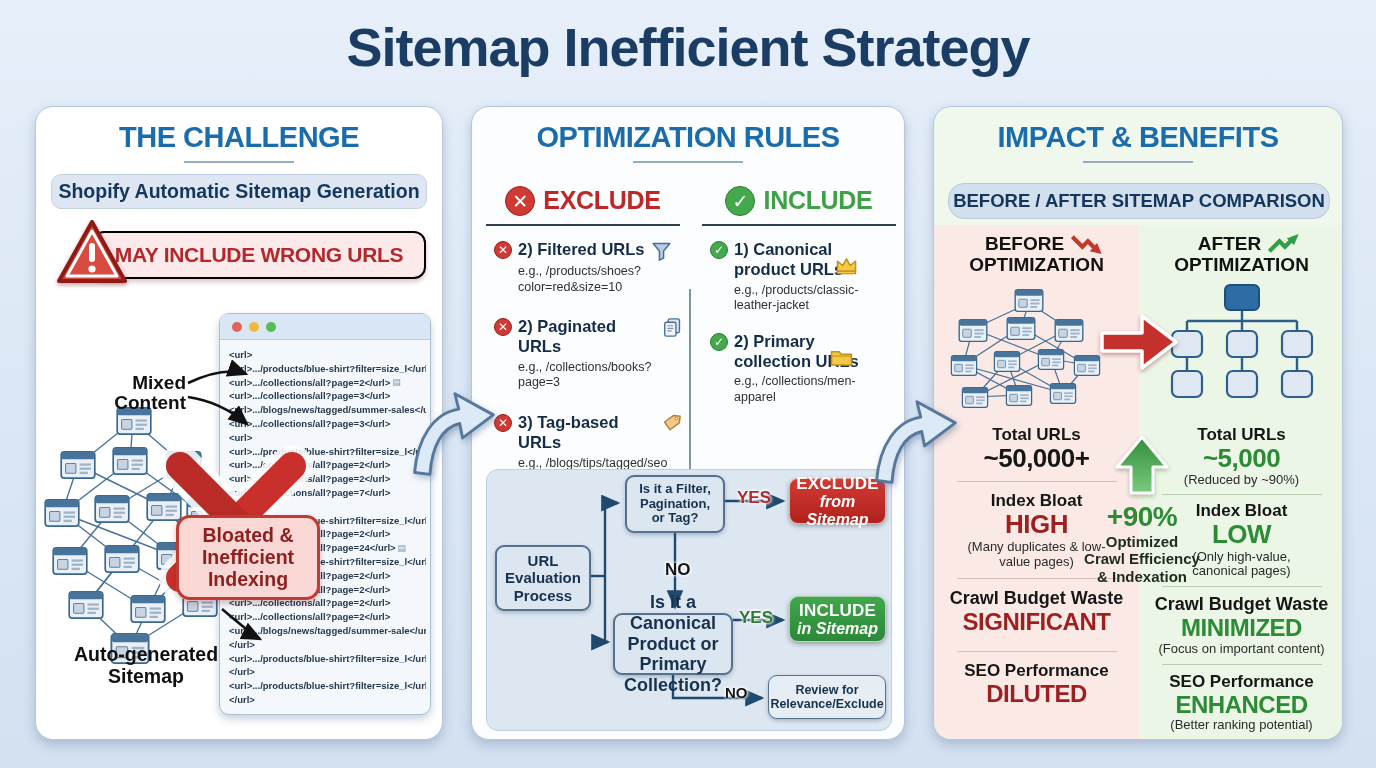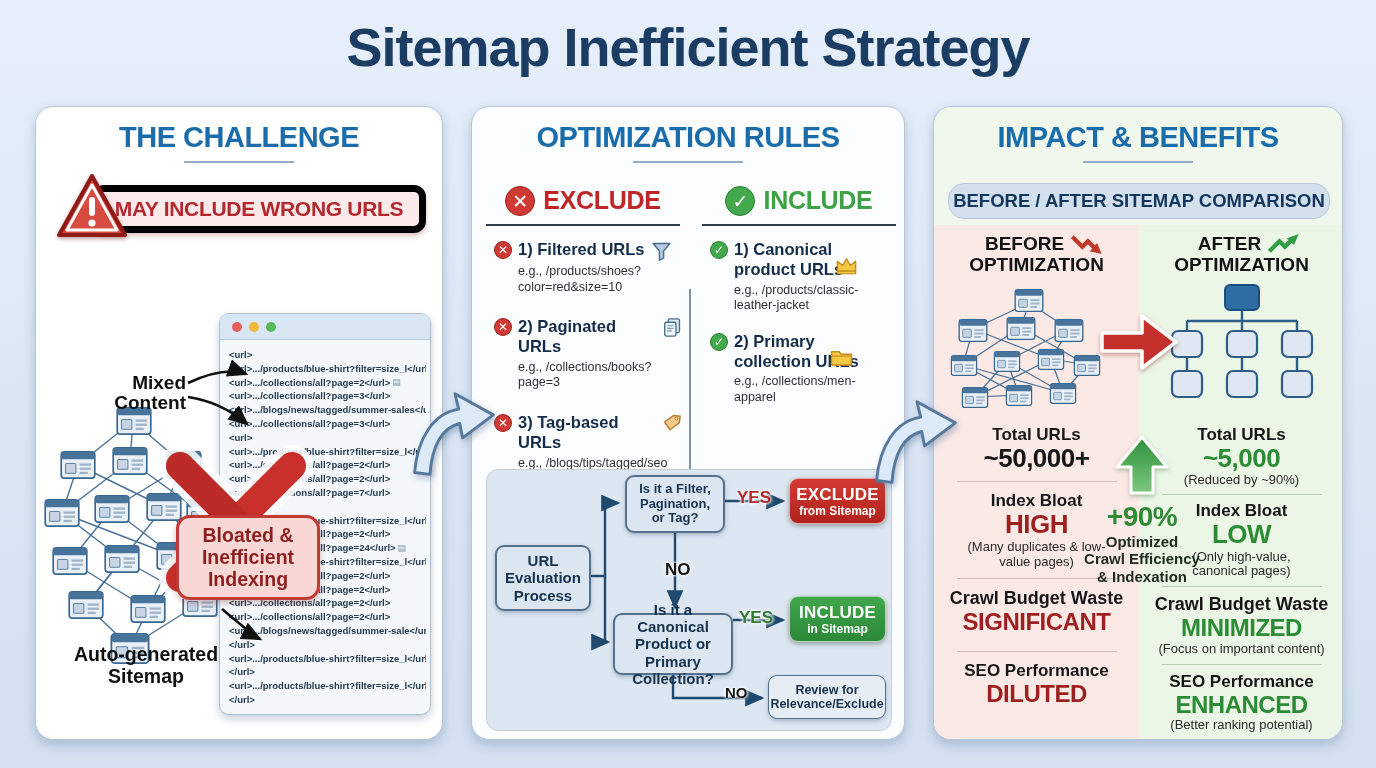--- a/index.html
+++ b/index.html
@@ -9,21 +9,21 @@
   #title { top:16px; left:0; width:1376px; text-align:center; font-size:54px; font-weight:bold; color:#1c3d63; letter-spacing:-1px; }
   .panel { top:106px; height:634px; background:#fff; border:1px solid #b5c6da; border-radius:18px; box-shadow:0 5px 12px rgba(60,90,130,.28); overflow:hidden; }
   #panel-challenge { left:35px; width:408px; }
   #panel-rules { left:471px; width:434px; background:#fcfdff; }
   #panel-impact { left:933px; width:410px; background:#f0f8ee; }
   .panel-heading { margin-top:14px; text-align:center; font-size:29px; font-weight:bold; color:#1a6cab; letter-spacing:-.5px; }
   .heading-rule { width:110px; height:2px; background:#93adc8; margin:7px auto 0; }
   
   .pill { margin:11px 15px 0; background:#dde6f2; border:1px solid #c2d2e4; border-radius:10px; padding:5px 4px; text-align:center; font-size:19.5px; font-weight:bold; color:#14355c; }
   #warning-row { position:relative; margin:14px 14px 0; height:62px; }
-  #warning-banner { position:absolute; left:42px; right:2px; top:8px; height:48px; background:#fce9e9; border:7px solid #000000; border-radius:12px; display:flex; align-items:center; justify-content:center; font-size:21px; font-weight:bold; color:#b3282d; box-shadow:0 3px 5px rgba(140,30,30,.25); letter-spacing:-.3px; }
+  #warning-banner { position:absolute; left:42px; right:2px; top:8px; height:48px; background:#fce9e9; border:2px solid #000000; border-radius:12px; display:flex; align-items:center; justify-content:center; font-size:21px; font-weight:bold; color:#b3282d; box-shadow:0 3px 5px rgba(140,30,30,.25); letter-spacing:-.3px; }
   #warning-tri { position:absolute; left:6px; top:-4px; z-index:2; filter:drop-shadow(0 2px 2px rgba(100,20,20,.4)); }
   #browser-window { position:absolute; left:183px; top:206px; width:212px; height:402px; background:#f4f8fc; border:1.5px solid #aabfd4; border-radius:10px; box-shadow:0 4px 9px rgba(70,100,140,.3); z-index:1; }
   #browser-titlebar { height:26px; background:#d9e6f3; border-radius:8px 8px 0 0; border-bottom:1px solid #bccde0; position:relative; }
   .dot { position:absolute; top:8px; width:10px; height:10px; border-radius:50%; }
   #url-list { padding:8px 4px 4px 9px; }
   .url-line { font-size:9.5px; font-weight:bold; color:#25394f; line-height:13.8px; white-space:nowrap; overflow:hidden; display:flex; align-items:center; }
   .url-line .glyph { margin-left:2px; font-size:9px; line-height:1; } .glyph-pages { color:#7b94ad; }
   #mixed-content-label { left:38px; top:266px; width:112px; font-size:19px; font-weight:bold; color:#101010; line-height:1.05; z-index:4;text-align:right; }
   #web-svg1 { left:6px; top:292px; z-index:1; }
   #red-x { left:118px; top:333px; z-index:2; }
@@ -41,27 +41,27 @@
   .rule-item-title { font-size:16.5px; font-weight:bold; color:#152c48; line-height:1.2; display:flex; align-items:flex-start; gap:6px; }
   .rule-item-title .ttl { flex:0 1 auto; }
   .badge { flex:0 0 auto; width:18px; height:18px; border-radius:50%; color:#fff; font-size:12px; font-weight:bold; display:flex; align-items:center; justify-content:center; margin-top:1px; }
   .badge-red { background:#cf3b34; border:1px solid #9c211d; }
   .badge-green { background:#44a94c; border:1px solid #2d7d34; }
   .rule-example { margin:3px 0 0 24px; font-size:12.5px; color:#303030; line-height:1.25; }
   #flow-box { position:absolute; left:14px; top:362px; width:406px; height:262px; background:#dde7f2; border:1px solid #c0cfdf; border-radius:12px; }
   .flow-node { position:absolute; background:#dce6f1; border:2px solid #56718d; border-radius:9px; display:flex; align-items:center; justify-content:center; text-align:center; font-weight:bold; color:#16324e; box-shadow:0 2px 4px rgba(60,90,120,.35); line-height:1.15; }
   #fn-start { left:8px; top:75px; width:96px; height:66px; font-size:15px; padding:2px; }
   #fn-q1 { left:138px; top:5px; width:100px; height:58px; font-size:13px; padding:8px; }
-  #fn-q2 { left:126px; top:143px; width:120px; height:62px; font-size:15px; padding:2px; }
+  #fn-q2 { left:126px; top:143px; width:120px; height:62px; font-size:18px; padding:2px; }
   #fn-review { left:281px; top:205px; width:118px; height:44px; font-size:12.5px; padding:2px; background:#e7edf4; border-width:1.5px; }
   .flow-action { position:absolute; border-radius:9px; color:#fff; text-align:center; box-shadow:0 2px 5px rgba(40,40,40,.4); display:flex; flex-direction:column; align-items:center; justify-content:center; border:1px solid rgba(255,255,255,.6); }
   #fn-exclude { left:302px; top:8px; width:97px; height:46px; background:linear-gradient(180deg,#d23a32,#b1221d); }
   #fn-include { left:302px; top:126px; width:97px; height:46px; background:linear-gradient(180deg,#41a74b,#2b8838); }
   .fa-l1 { font-size:17px; font-weight:bold; letter-spacing:.2px; }
-  .fa-l2 { font-size:12px; font-weight:bold; margin-top:-1px; }
+  .fa-l2 { font-size:16px; font-weight:bold; margin-top:-1px;font-style:italic; }
   .flow-label { position:absolute; font-weight:bold; text-shadow:0 0 3px #fff,0 0 3px #fff,0 0 4px #fff; }
   #lbl-yes1 { left:250px; top:18px; font-size:17px; color:#b3282d; }
   #lbl-no1 { left:178px; top:90px; font-size:17px; color:#151515; }
   #lbl-yes2 { left:252px; top:138px; font-size:17px; color:#2f7a33; }
   #lbl-no2 { left:238px; top:214px; font-size:15px; color:#151515; }
   
   #cmp-bar { position:absolute; left:14px; top:76px; width:382px; height:36px; background:#d2e0ee; border:1px solid #b9c9da; border-radius:16px; display:flex; align-items:center; justify-content:center; font-size:18.5px; font-weight:bold; color:#14355c; }
   .half { position:absolute; top:118px; width:205px; height:516px; }
   #half-before { left:0; background:#fbe9e6; }
   #half-after { left:205px; background:#ebf6e6; }
@@ -105,20 +105,21 @@
         <stop offset="1" stop-color="#7cc97f"></stop>
     </linearGradient>
   </defs>
 </svg>
 
 <div id="title" class="abs">Sitemap Inefficient Strategy</div>
 
 <div id="panel-challenge" class="panel abs">
   <div class="panel-heading">THE CHALLENGE</div>
   <div class="heading-rule"></div>
+  <div class="pill">Shopify Automatic Sitemap Generation</div>
 
   <div id="warning-row">
     <svg id="warning-tri" width="72" height="66" viewBox="0 0 72 66">
       <polygon points="36,3 69,62 3,62" fill="#d84b40" stroke="#8e1b18" stroke-width="4" stroke-linejoin="round"></polygon>
       <polygon points="36,12 61,57 11,57" fill="none" stroke="#fff" stroke-width="3" stroke-linejoin="round"></polygon>
       <rect x="33" y="24" width="6" height="19" rx="3" fill="#fff"></rect>
       <circle cx="36" cy="50" r="3.6" fill="#fff"></circle>
     </svg>
     <div id="warning-banner">MAY INCLUDE WRONG URLS</div>
   </div>
@@ -316,21 +317,21 @@
   <div class="rule-col" style="left:8px">
     <div class="rule-col-head">
       <span class="badge badge-red" style="width:30px;height:30px;font-size:19px">✕</span>
       <span class="rule-col-title c-red">EXCLUDE</span>
     </div>
     <div class="head-rule2"></div>
 
     <div class="rule-item">
       <div class="rule-item-title">
         <span class="badge badge-red">✕</span>
-        <span class="ttl">1) Filtered URLs</span>
+        <span class="ttl">2) Filtered URLs</span>
         <svg width="21" height="20" viewBox="0 0 24 24" style="margin-top:1px">
             <path d="M2 3 h20 l-7.5 9 v8.5 l-5 2.5 v-11 z" fill="#b9cce1" stroke="#4a6f94" stroke-width="1.8" stroke-linejoin="round"></path>
           </svg>
       </div>
       <div class="rule-example" style="max-width:150px">e.g., /products/shoes?color=red&amp;size=10</div>
     </div>
 
     <div class="rule-item" style="margin-top:22px">
       <div class="rule-item-title">
         <span class="badge badge-red">✕</span>

